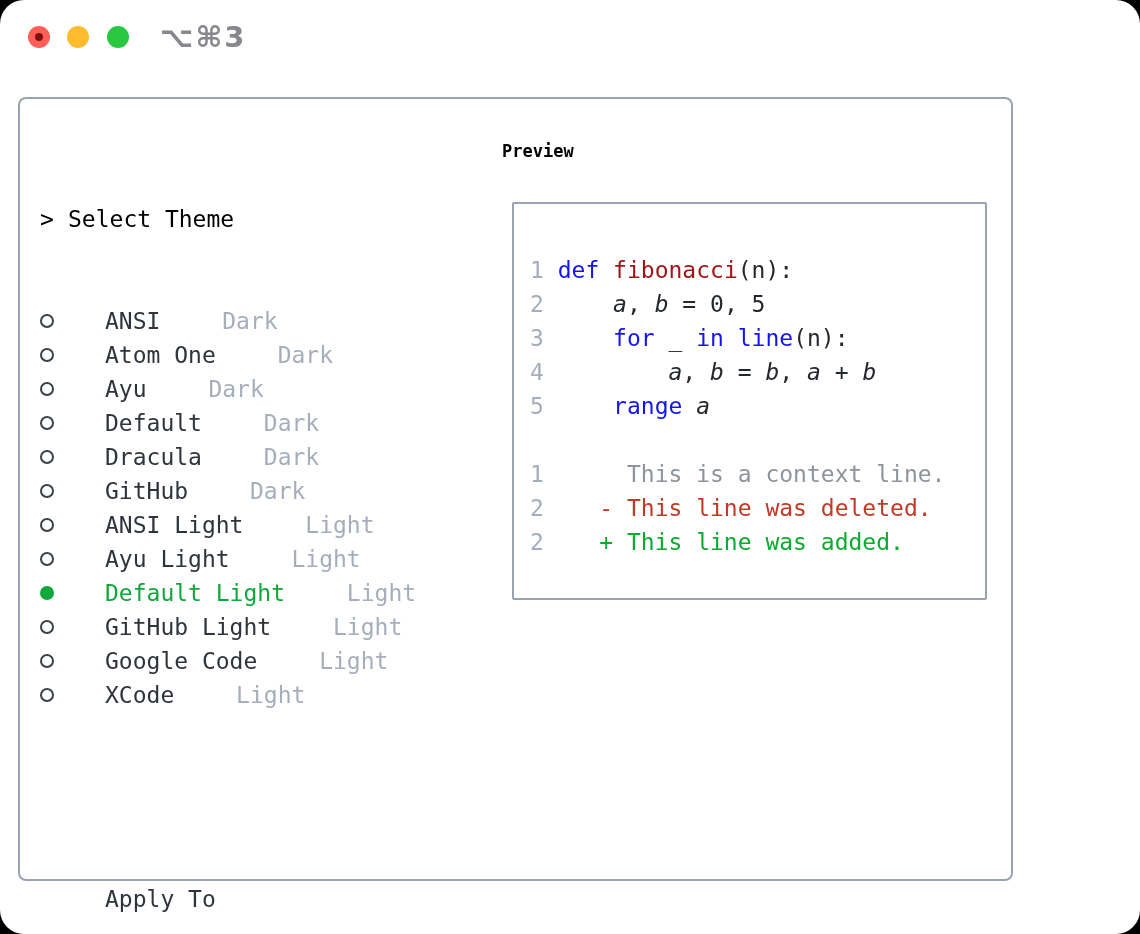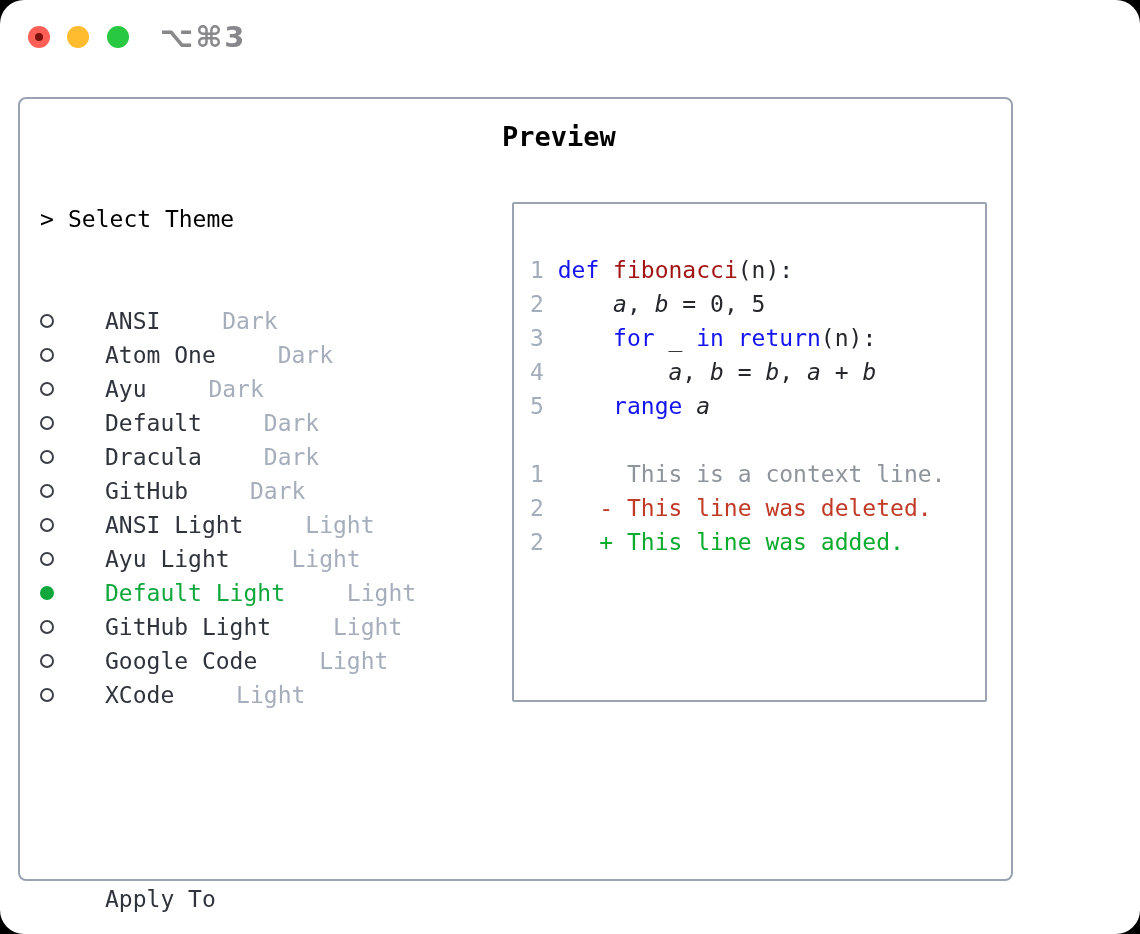--- a/index.html
+++ b/index.html
@@ -47,25 +47,25 @@
     position:relative; top:-2px;
   }
   .radio.sel { border-color:var(--green); background:var(--green); }
   .t-name { color:var(--item-dark);margin-left:37px; }
   .t-name.sel { color:var(--green); }
   .t-variant { color:var(--variant-gray);margin-left:48px; }
   .spacer { height:34px; }
 
   
   .preview-hdr {
-    position:absolute; left:482px; top:21px; font-size:27px; line-height:34px;
+    position:absolute; left:482px; top:35px; font-size:17px; line-height:34px;
     font-weight:bold; color:#000;
   }
   .preview-box {
-    position:absolute; left:492px; top:103px; width:475px; height:500px;
+    position:absolute; left:492px; top:103px; width:475px; height:398px;
     border:2px solid var(--border-gray); border-radius:2px; background:#fff;
   }
   .code { padding:49px 0 0 16px; font-size:23px; line-height:34px; }
   .cl { height:34px; white-space:pre; color:var(--code-plain); }
   .num { color:var(--num-gray); }
   .kw  { color:var(--blue); }
   .fn  { color:var(--fn-red); }
   .var { font-style:italic; color:var(--code-plain); }
   .ctx { color:var(--ctx-gray); }
   .del { color:var(--del-red);margin-top:7px; }
@@ -94,21 +94,21 @@
       
       
     </div>
 
     <div class="preview-hdr">Preview</div>
 
     <div class="preview-box">
       <div class="code" id="code-mount">
           <div class="cl"><span class="num">1 </span><span class="kw">def</span><span class="plain"> </span><span class="fn">fibonacci</span><span class="plain">(n):</span></div>
           <div class="cl"><span class="num">2 </span><span class="plain">    </span><span class="var">a</span><span class="plain">, </span><span class="var">b</span><span class="plain"> = 0, 5</span></div>
-          <div class="cl"><span class="num">3 </span><span class="plain">    </span><span class="kw">for</span><span class="plain"> _ </span><span class="kw">in</span><span class="plain"> </span><span class="kw">return</span><span class="plain">(n):</span></div>
+          <div class="cl"><span class="num">3 </span><span class="plain">    </span><span class="kw">for</span><span class="plain"> _ </span><span class="kw">in</span><span class="plain"> </span><span class="kw">line</span><span class="plain">(n):</span></div>
           <div class="cl"><span class="num">4 </span><span class="plain">        </span><span class="var">a</span><span class="plain">, </span><span class="var">b</span><span class="plain"> = </span><span class="var">b</span><span class="plain">, </span><span class="var">a</span><span class="plain"> + </span><span class="var">b</span></div>
           <div class="cl"><span class="num">5 </span><span class="plain">    </span><span class="kw">range</span><span class="plain"> </span><span class="var">a</span></div>
           <div class="cl">&nbsp;</div>
           <div class="cl"><span class="num">1 </span><span class="ctx">     This is a context line.</span></div>
           <div class="cl"><span class="num">2 </span><span class="del">   - This line was deleted.</span></div>
           <div class="cl"><span class="num">2 </span><span class="add">   + This line was added.</span></div>
         </div>
     </div>
 
   </div>

